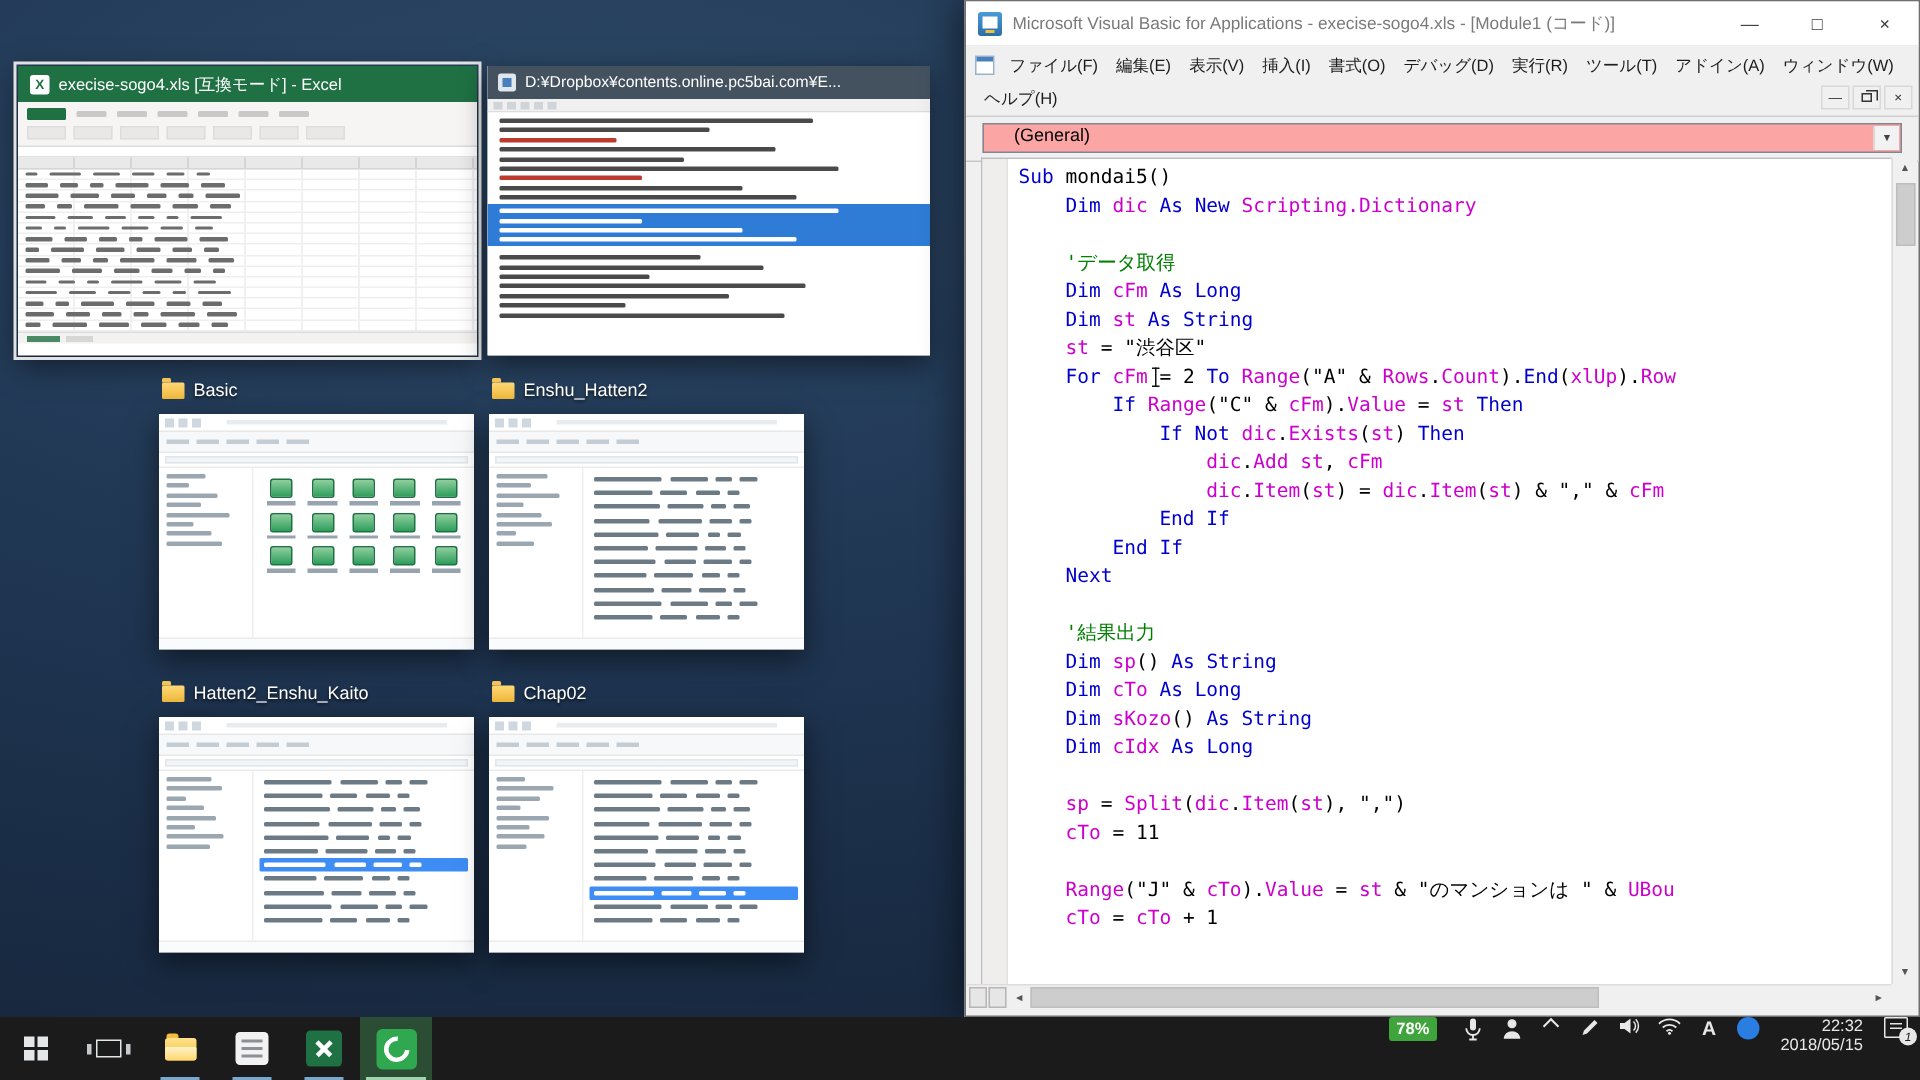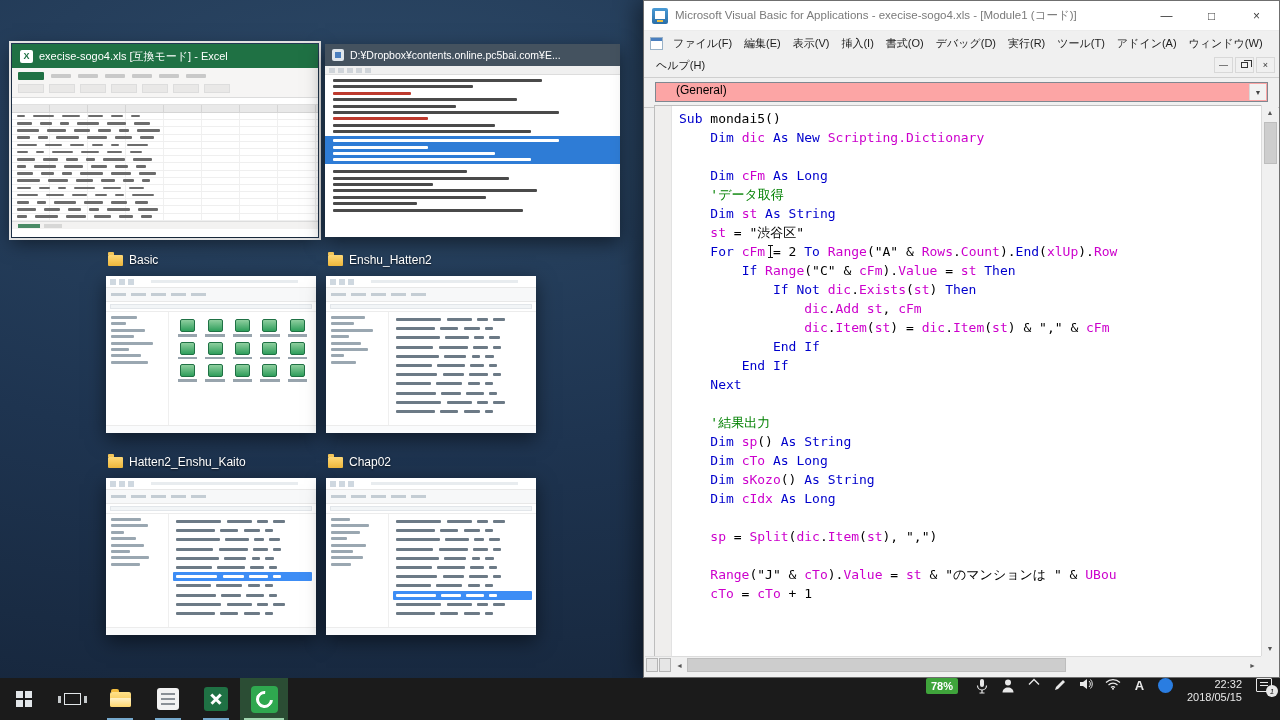--- a/index.html
+++ b/index.html
@@ -799,40 +799,41 @@
       </div>
     </div>
 
     <div class="code-region">
       <div class="code-margin"></div>
       <div class="code-pane">
         <div class="code-lines">
             <div class="code-line"><span class="tok-k">Sub</span><span class="tok-p"> mondai5()</span></div>
             <div class="code-line"><span class="tok-p">    </span><span class="tok-k">Dim</span><span class="tok-p"> </span><span class="tok-i">dic</span><span class="tok-p"> </span><span class="tok-k">As</span><span class="tok-p"> </span><span class="tok-k">New</span><span class="tok-p"> </span><span class="tok-i">Scripting.Dictionary</span></div>
             <div class="code-line"> </div>
+            <div class="code-line"><span class="tok-p">    </span><span class="tok-c">'データ取得</span></div>
             <div class="code-line"><span class="tok-p">    </span><span class="tok-k">Dim</span><span class="tok-p"> </span><span class="tok-i">cFm</span><span class="tok-p"> </span><span class="tok-k">As</span><span class="tok-p"> </span><span class="tok-k">Long</span></div>
-            <div class="code-line"><span class="tok-p">    </span><span class="tok-c">'データ取得</span></div>
             <div class="code-line"><span class="tok-p">    </span><span class="tok-k">Dim</span><span class="tok-p"> </span><span class="tok-i">st</span><span class="tok-p"> </span><span class="tok-k">As</span><span class="tok-p"> </span><span class="tok-k">String</span></div>
             <div class="code-line"><span class="tok-p">    </span><span class="tok-i">st</span><span class="tok-p"> = "渋谷区"</span></div>
             <div class="code-line"><span class="tok-p">    </span><span class="tok-k">For</span><span class="tok-p"> </span><span class="tok-i">cFm</span><span class="tok-p"> = 2 </span><span class="tok-k">To</span><span class="tok-p"> </span><span class="tok-i">Range</span><span class="tok-p">("A" &amp; </span><span class="tok-i">Rows</span><span class="tok-p">.</span><span class="tok-i">Count</span><span class="tok-p">).</span><span class="tok-k">End</span><span class="tok-p">(</span><span class="tok-i">xlUp</span><span class="tok-p">).</span><span class="tok-i">Row</span></div>
             <div class="code-line"><span class="tok-p">        </span><span class="tok-k">If</span><span class="tok-p"> </span><span class="tok-i">Range</span><span class="tok-p">("C" &amp; </span><span class="tok-i">cFm</span><span class="tok-p">).</span><span class="tok-i">Value</span><span class="tok-p"> = </span><span class="tok-i">st</span><span class="tok-p"> </span><span class="tok-k">Then</span></div>
             <div class="code-line"><span class="tok-p">            </span><span class="tok-k">If</span><span class="tok-p"> </span><span class="tok-k">Not</span><span class="tok-p"> </span><span class="tok-i">dic</span><span class="tok-p">.</span><span class="tok-i">Exists</span><span class="tok-p">(</span><span class="tok-i">st</span><span class="tok-p">) </span><span class="tok-k">Then</span></div>
             <div class="code-line"><span class="tok-p">                </span><span class="tok-i">dic</span><span class="tok-p">.</span><span class="tok-i">Add</span><span class="tok-p"> </span><span class="tok-i">st</span><span class="tok-p">, </span><span class="tok-i">cFm</span></div>
             <div class="code-line"><span class="tok-p">                </span><span class="tok-i">dic</span><span class="tok-p">.</span><span class="tok-i">Item</span><span class="tok-p">(</span><span class="tok-i">st</span><span class="tok-p">) = </span><span class="tok-i">dic</span><span class="tok-p">.</span><span class="tok-i">Item</span><span class="tok-p">(</span><span class="tok-i">st</span><span class="tok-p">) &amp; "," &amp; </span><span class="tok-i">cFm</span></div>
             <div class="code-line"><span class="tok-p">            </span><span class="tok-k">End If</span></div>
             <div class="code-line"><span class="tok-p">        </span><span class="tok-k">End If</span></div>
             <div class="code-line"><span class="tok-p">    </span><span class="tok-k">Next</span></div>
             <div class="code-line"> </div>
             <div class="code-line"><span class="tok-p">    </span><span class="tok-c">'結果出力</span></div>
             <div class="code-line"><span class="tok-p">    </span><span class="tok-k">Dim</span><span class="tok-p"> </span><span class="tok-i">sp</span><span class="tok-p">() </span><span class="tok-k">As</span><span class="tok-p"> </span><span class="tok-k">String</span></div>
             <div class="code-line"><span class="tok-p">    </span><span class="tok-k">Dim</span><span class="tok-p"> </span><span class="tok-i">cTo</span><span class="tok-p"> </span><span class="tok-k">As</span><span class="tok-p"> </span><span class="tok-k">Long</span></div>
             <div class="code-line"><span class="tok-p">    </span><span class="tok-k">Dim</span><span class="tok-p"> </span><span class="tok-i">sKozo</span><span class="tok-p">() </span><span class="tok-k">As</span><span class="tok-p"> </span><span class="tok-k">String</span></div>
             <div class="code-line"><span class="tok-p">    </span><span class="tok-k">Dim</span><span class="tok-p"> </span><span class="tok-i">cIdx</span><span class="tok-p"> </span><span class="tok-k">As</span><span class="tok-p"> </span><span class="tok-k">Long</span></div>
             <div class="code-line"> </div>
             <div class="code-line"><span class="tok-p">    </span><span class="tok-i">sp</span><span class="tok-p"> = </span><span class="tok-i">Split</span><span class="tok-p">(</span><span class="tok-i">dic</span><span class="tok-p">.</span><span class="tok-i">Item</span><span class="tok-p">(</span><span class="tok-i">st</span><span class="tok-p">), ",")</span></div>
+            <div class="code-line"><span class="tok-p">    </span><span class="tok-i">cTo</span><span class="tok-p"> = 11</span></div>
             <div class="code-line"> </div>
             <div class="code-line"><span class="tok-p">    </span><span class="tok-i">Range</span><span class="tok-p">("J" &amp; </span><span class="tok-i">cTo</span><span class="tok-p">).</span><span class="tok-i">Value</span><span class="tok-p"> = </span><span class="tok-i">st</span><span class="tok-p"> &amp; "のマンションは " &amp; </span><span class="tok-i">UBou</span></div>
             <div class="code-line"><span class="tok-p">    </span><span class="tok-i">cTo</span><span class="tok-p"> = </span><span class="tok-i">cTo</span><span class="tok-p"> + 1</span></div>
           </div>
       </div>
     </div>
 
     <div class="vscroll">
       <span class="varrow">▲</span>
       <span class="vthumb"></span>

